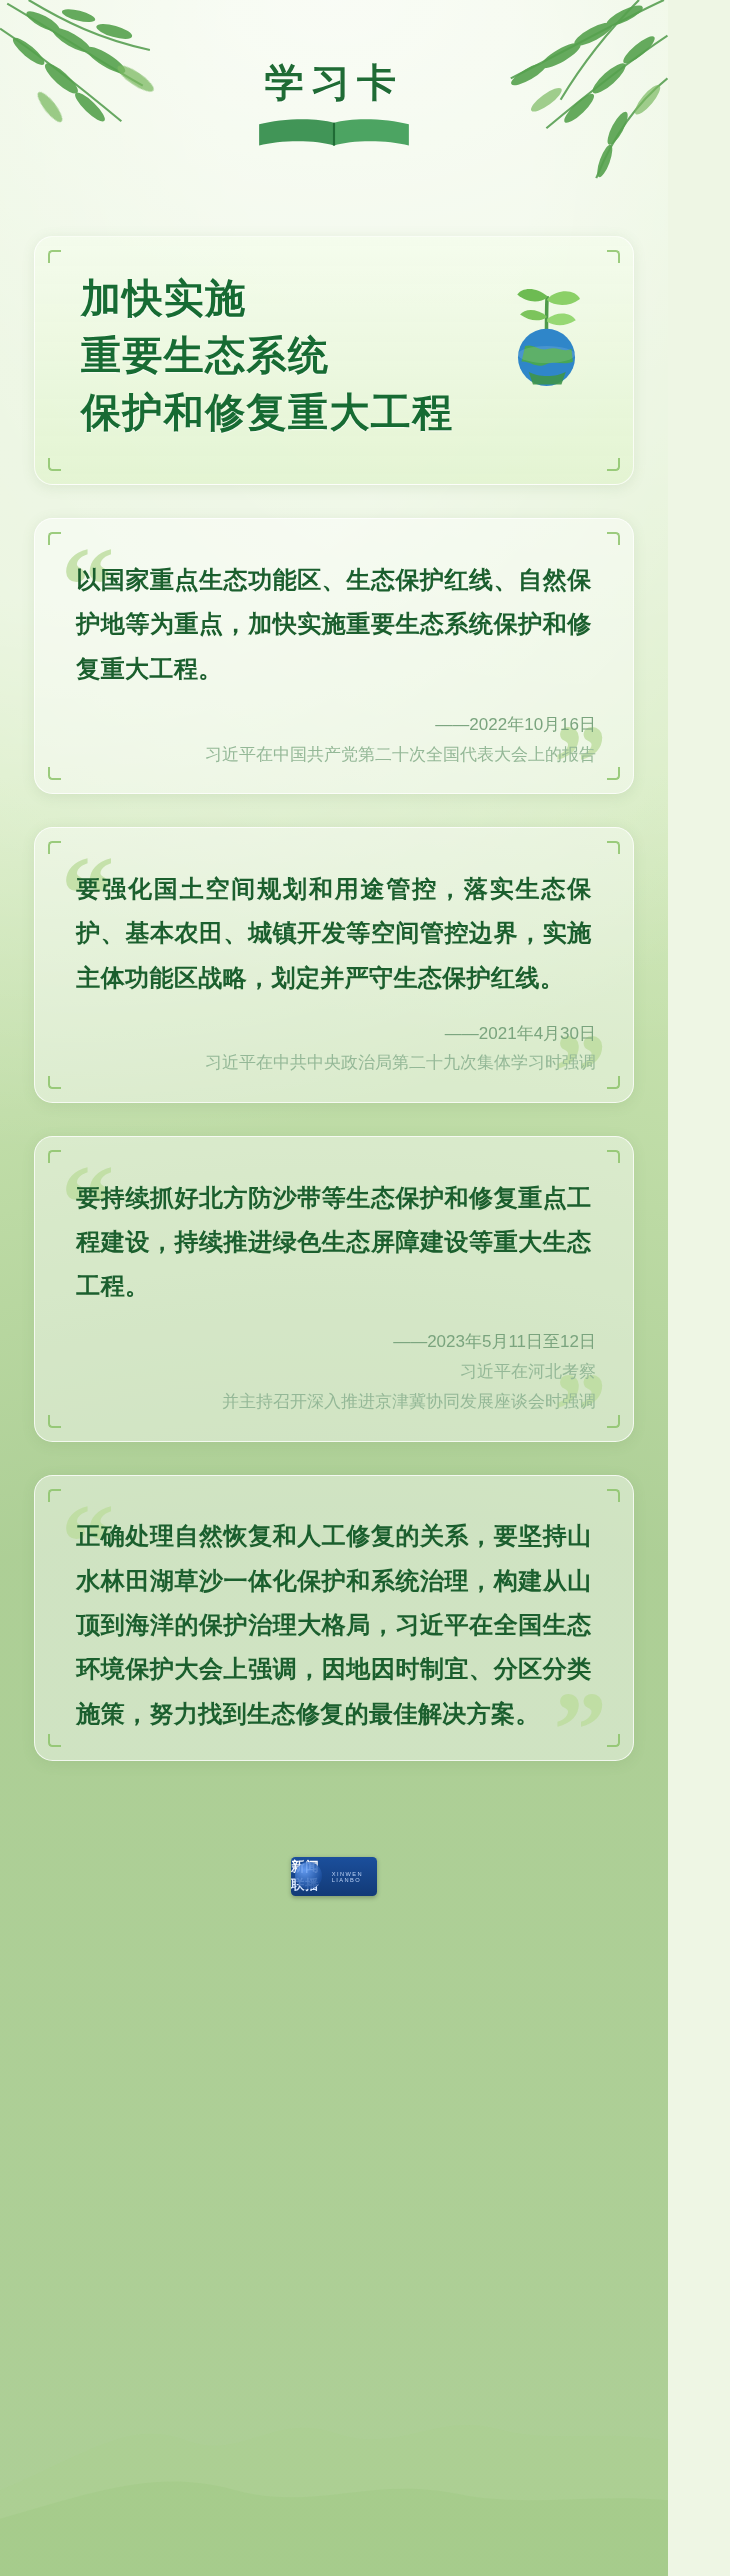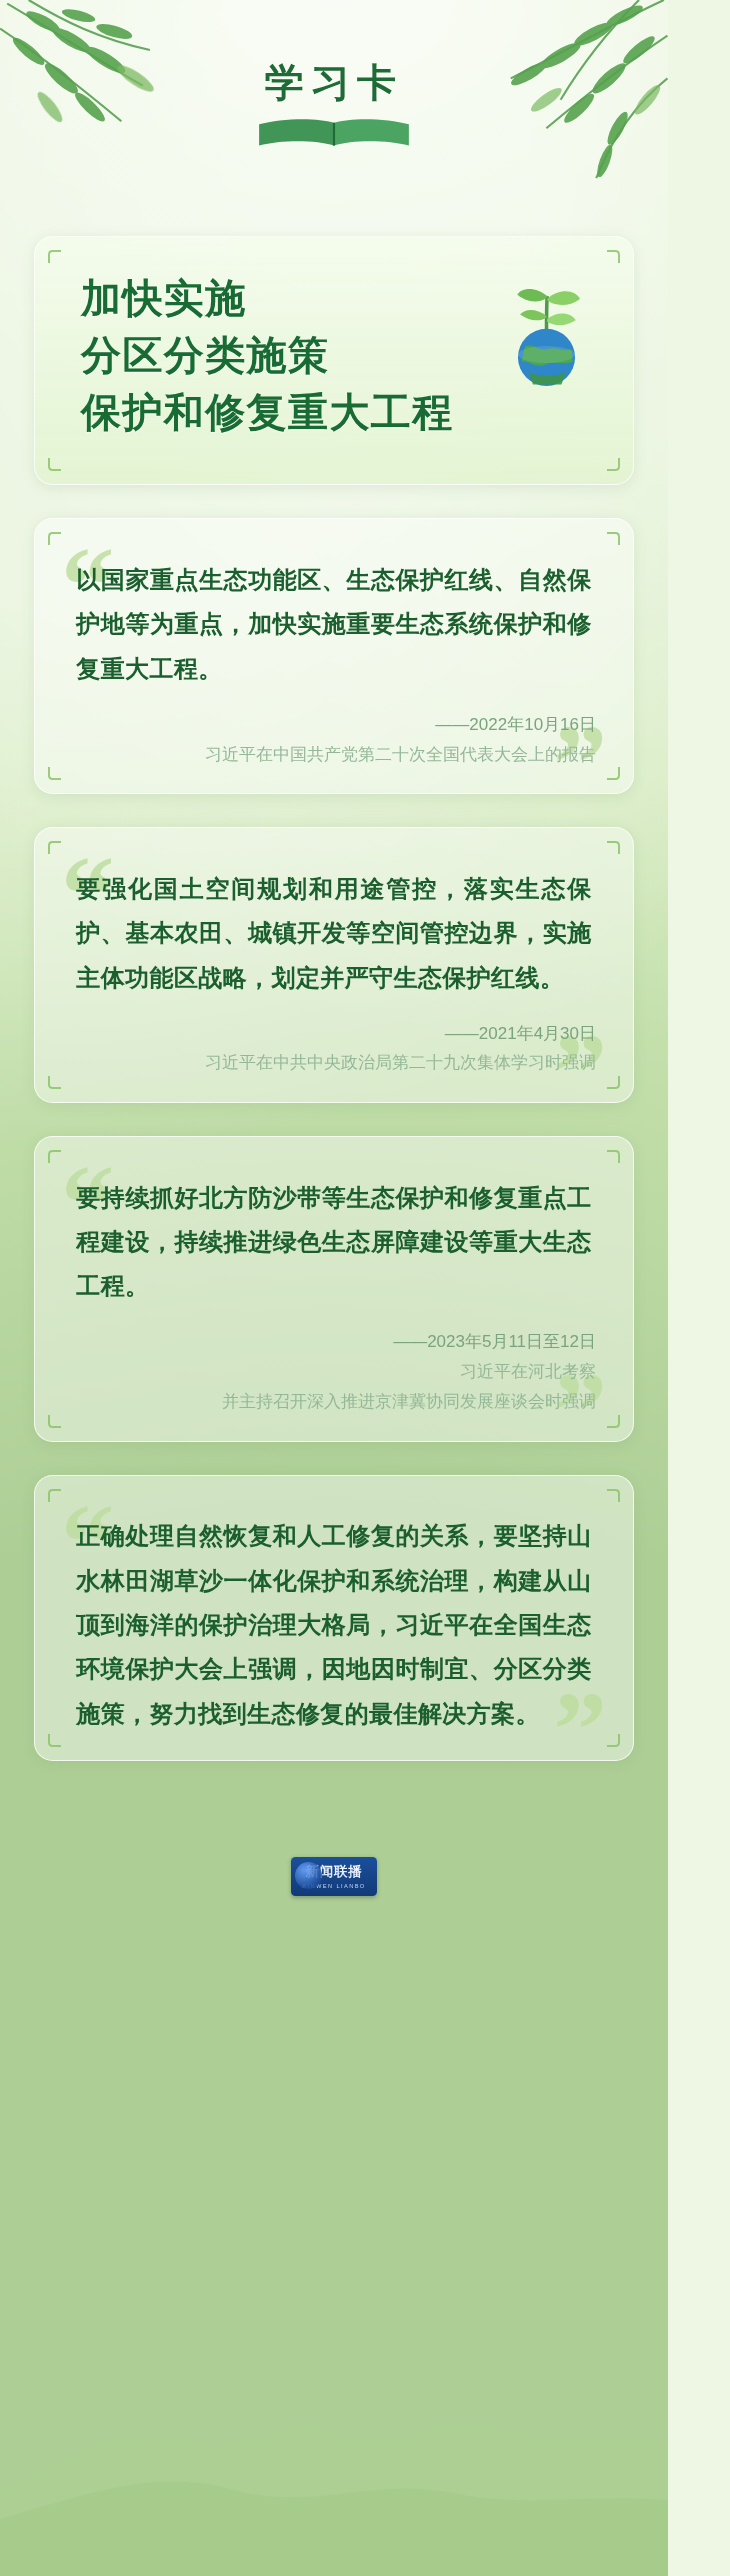--- a/index.html
+++ b/index.html
@@ -151,21 +151,21 @@
     align-items: center;
     justify-content: center;
   }
   .logo {
     width: 86px;
     height: 39px;
     border-radius: 4.3px;
     background: linear-gradient(180deg, #1b4f9c, #123a77);
     box-shadow: 0 1.4px 4.3px rgba(0,0,0,.25);
     display: flex;
-    flex-direction: column;
+    flex-direction: row;
     align-items: center;
     justify-content: center;
     color: #fff;
     position: relative;
     overflow: hidden;
   }
   .logo .cn {
     font-size: 13.6px;
     font-weight: bold;
     letter-spacing: 0.7px;
@@ -263,21 +263,21 @@
   <div class="cards">
 
     <div class="card title-card">
       <span class="corner tl"></span>
       <span class="corner tr"></span>
       <span class="corner bl"></span>
       <span class="corner br"></span>
 
       <div class="main-title">
         <div>加快实施</div>
-        <div>分区分类施策</div>
+        <div>重要生态系统</div>
         <div>保护和修复重大工程</div>
       </div>
 
       <svg class="sprout" viewBox="0 0 150 175">
         <g>
           <path d="M75,95 C75,70 75,55 76,42" stroke="#4f9a4a" stroke-width="5" fill="none"></path>
           <path d="M76,42 C60,28 40,30 34,40 C48,52 66,52 76,44 Z" fill="#6dbb52"></path>
           <path d="M76,46 C94,30 116,34 122,46 C106,58 86,56 76,48 Z" fill="#8bd067"></path>
           <path d="M75,70 C60,58 44,60 38,68 C52,78 66,78 75,72 Z" fill="#7cc45c"></path>
           <path d="M76,74 C92,62 110,66 116,76 C100,86 86,84 76,78 Z" fill="#96d873"></path>

